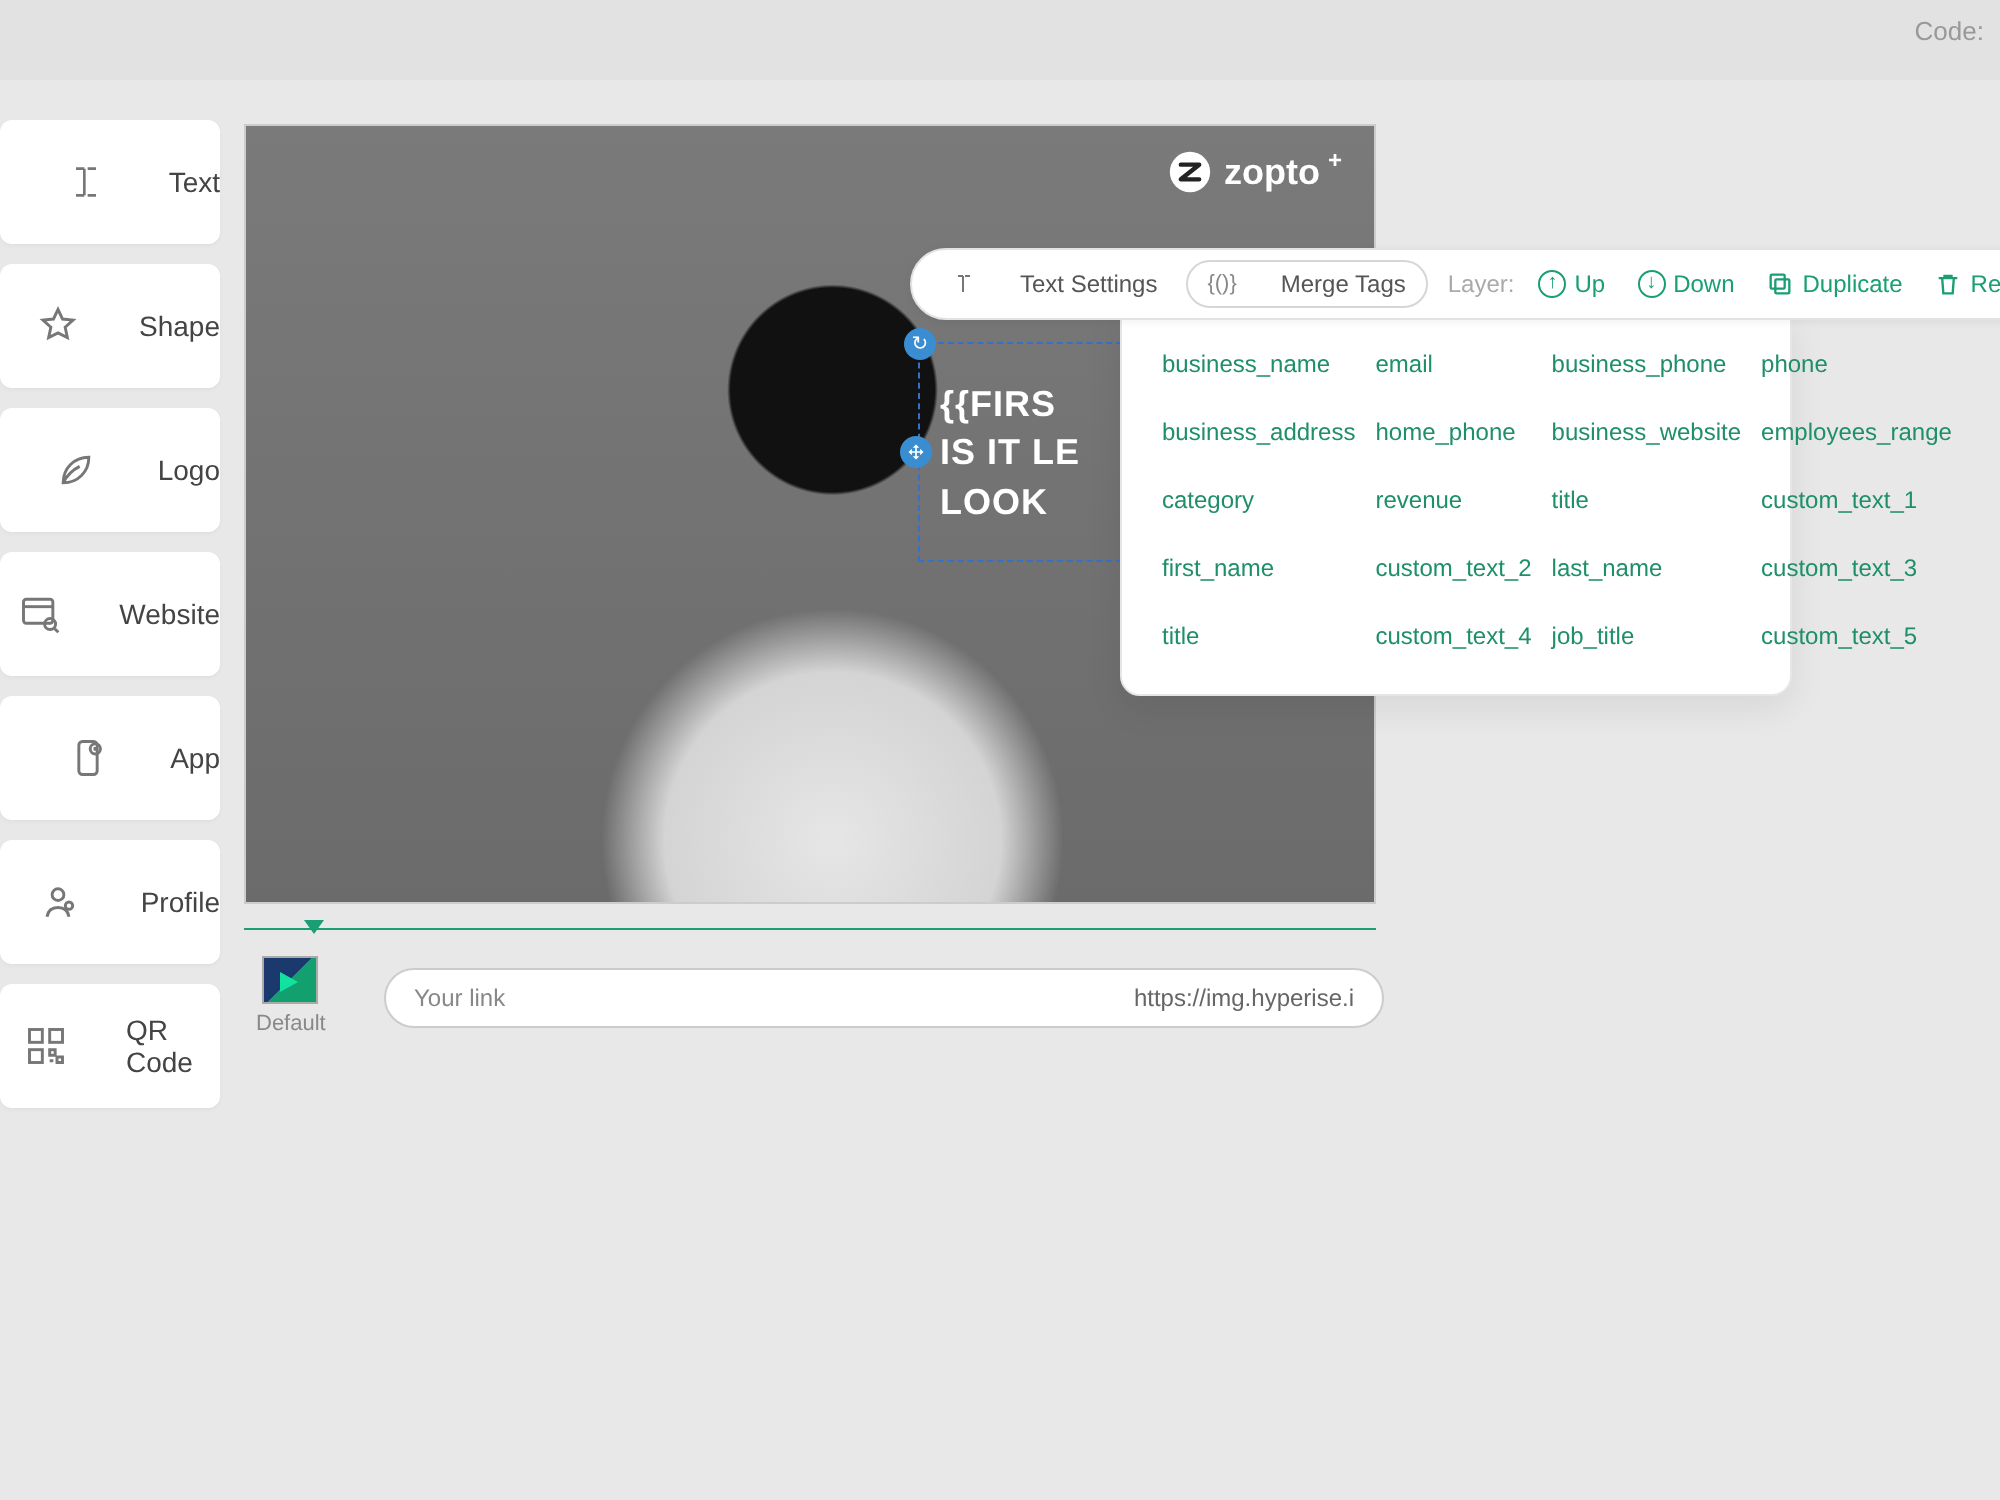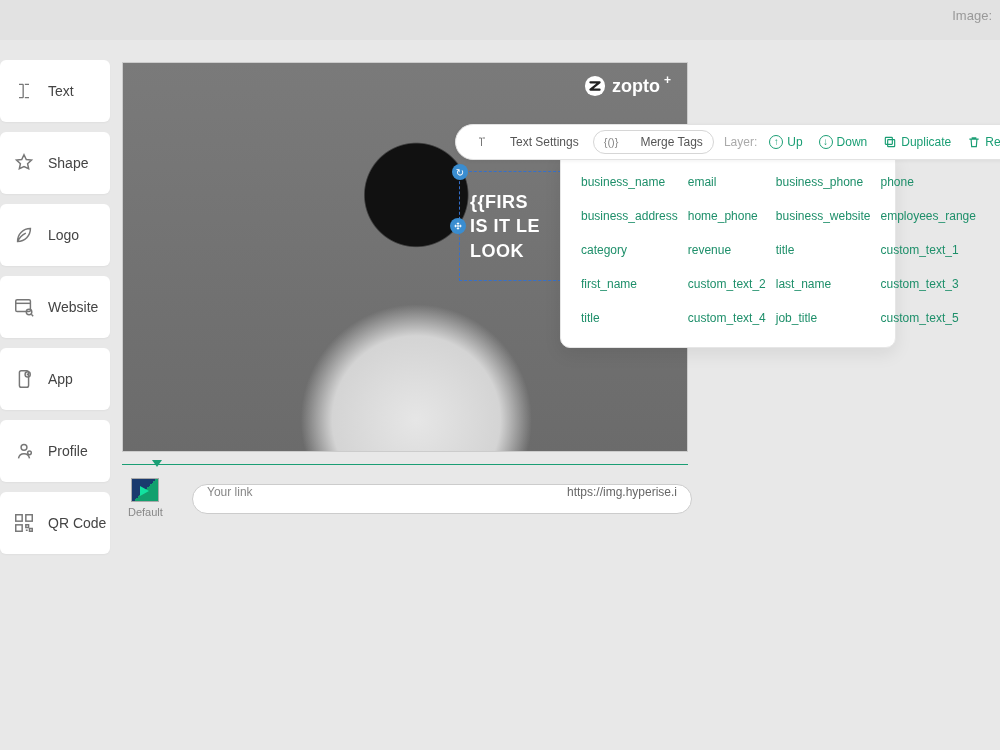--- a/index.html
+++ b/index.html
@@ -5,22 +5,23 @@
   * { box-sizing: border-box; margin: 0; padding: 0; font-family: -apple-system, BlinkMacSystemFont, "Segoe UI", Arial, sans-serif; }
   body { width: 1000px; height: 750px; background: #e8e8e8; overflow: hidden; position: relative; }
 
   .topbar { height: 40px; background: #e2e2e2; position: relative; }
   .zoom-label { position: absolute; right: 8px; top: 8px; color: #999; font-size: 13px; }
 
   .sidebar { position: absolute; left: 0; top: 60px; width: 110px; }
   .sidebar-item {
     background: #fff; margin-bottom: 10px; height: 62px;
     border-radius: 6px; display: flex; align-items: center;
-    padding-left: 12px; gap: 12px; cursor: pointer;
+    padding-left: 12px; gap: 29px; cursor: pointer;
     box-shadow: 0 1px 2px rgba(0,0,0,0.04);
+    justify-content: flex-end;
   }
   .sidebar-item .icon { width: 24px; height: 24px; display: flex; align-items: center; justify-content: center; color: #666; }
   .sidebar-item .label { font-size: 14px; color: #444; }
 
   .canvas-area { position: absolute; left: 122px; top: 62px; width: 566px; height: 400px; }
   .canvas-image { width: 566px; height: 390px; background: #2a2a2a; position: relative; border: 1px solid #ccc; }
   .portrait { position: absolute; inset: 0;
     background:
       radial-gradient(circle 170px at 52% 34%, #111 0%, #111 30%, transparent 31%),
       radial-gradient(circle 210px at 52% 92%, #e6e6e6 0%, #d4d4d4 40%, transparent 55%),
@@ -44,21 +45,21 @@
   .ruler { position:absolute; left:122px; top:458px; width:566px; height:14px;}
   .ruler-line{height:1px;background:#1a9e74;width:100%;position:relative;top:6px;}
   .ruler-tick{position:absolute;left:28px;top:0;width:14px;height:14px;}
   .ruler-tick::before{content:"";position:absolute;left:50%;top:2px;width:0;height:0;border-left:5px solid transparent;border-right:5px solid transparent;border-top:7px solid #1a9e74;transform:translateX(-50%)}
 
   .default-chip{position:absolute;left:128px;top:478px;text-align:left;}
   .default-chip .thumb{width:28px;height:24px;background:linear-gradient(135deg,#1a3a6e,#1a3a6e 50%,#12a06e 50%);border:1px solid #aaa;margin:0 auto 4px;position:relative}
   .default-chip .thumb::after{content:"";position:absolute;left:8px;top:7px;width:0;height:0;border-left:9px solid #12e2a0;border-top:5px solid transparent;border-bottom:5px solid transparent}
   .default-chip .cap{font-size:11px;color:#888}
 
-  .link-pill{position:absolute;left:192px;top:484px;width:500px;height:30px;border:1px solid #ccc;border-radius:15px;background:#fff;display:flex;padding:0 14px;font-size:12px;color:#777}
+  .link-pill{position:absolute;left:192px;top:484px;width:500px;height:30px;border:1px solid #ccc;border-radius:15px;background:#fff;display:flex;align-items:center;padding:0 14px;font-size:12px;color:#777}
   .link-pill .lp-left{color:#888}
   .link-pill .lp-right{margin-left:auto;color:#666}
 
   
   .float-toolbar{position:absolute;left:455px;top:124px;display:flex;align-items:center;height:36px;background:#fff;border:1px solid #e2e2e2;border-radius:18px;padding:0 10px;gap:4px;box-shadow:0 1px 4px rgba(0,0,0,.06);z-index:5}
   .ft-tab{display:flex;align-items:center;gap:22px;font-size:12px;color:#555;padding:4px 10px;border-radius:14px;cursor:pointer;white-space:nowrap}
   .ft-tab.active{border:1px solid #d6d6d6;background:#fff;box-shadow:inset 0 -2px 0 rgba(0,0,0,0);}
   .ft-label{font-size:12px;color:#aaa;margin:0 2px 0 6px}
   .ft-action{display:flex;align-items:center;gap:4px;font-size:12px;color:#1a9e74;padding:2px 6px;cursor:pointer}
   .ft-action .ico{width:14px;height:14px;border:1.5px solid #1a9e74;border-radius:50%;display:flex;align-items:center;justify-content:center;font-size:10px;line-height:1}
@@ -68,21 +69,21 @@
   .merge-panel{position:absolute;left:560px;top:156px;width:336px;background:#fff;border:1px solid #e6e6e6;border-radius:0 0 10px 10px;box-shadow:0 6px 18px rgba(0,0,0,.08);padding:18px 20px 22px;z-index:4}
   .merge-grid{display:grid;grid-template-columns:1fr 1fr 1fr 1fr;row-gap:20px;column-gap:10px}
   .merge-item{font-size:12px;color:#1e8f6a;cursor:pointer}
 
   svg{display:block}
 </style>
 </head>
 <body>
 
 <div class="topbar">
-  <span class="zoom-label">Image:</span>
+  <span class="zoom-label">Code:</span>
 </div>
 
 <div class="sidebar">
   <div class="sidebar-item">
     <span class="icon">
       <svg width="20" height="20" viewBox="0 0 24 24" fill="none" stroke="#777" stroke-width="1.6">
           <path d="M6 4h5M6 20h5M18 4h-5M18 20h-5M11 4v16"></path>
         </svg>
     </span>
     <span class="label">Text</span>

